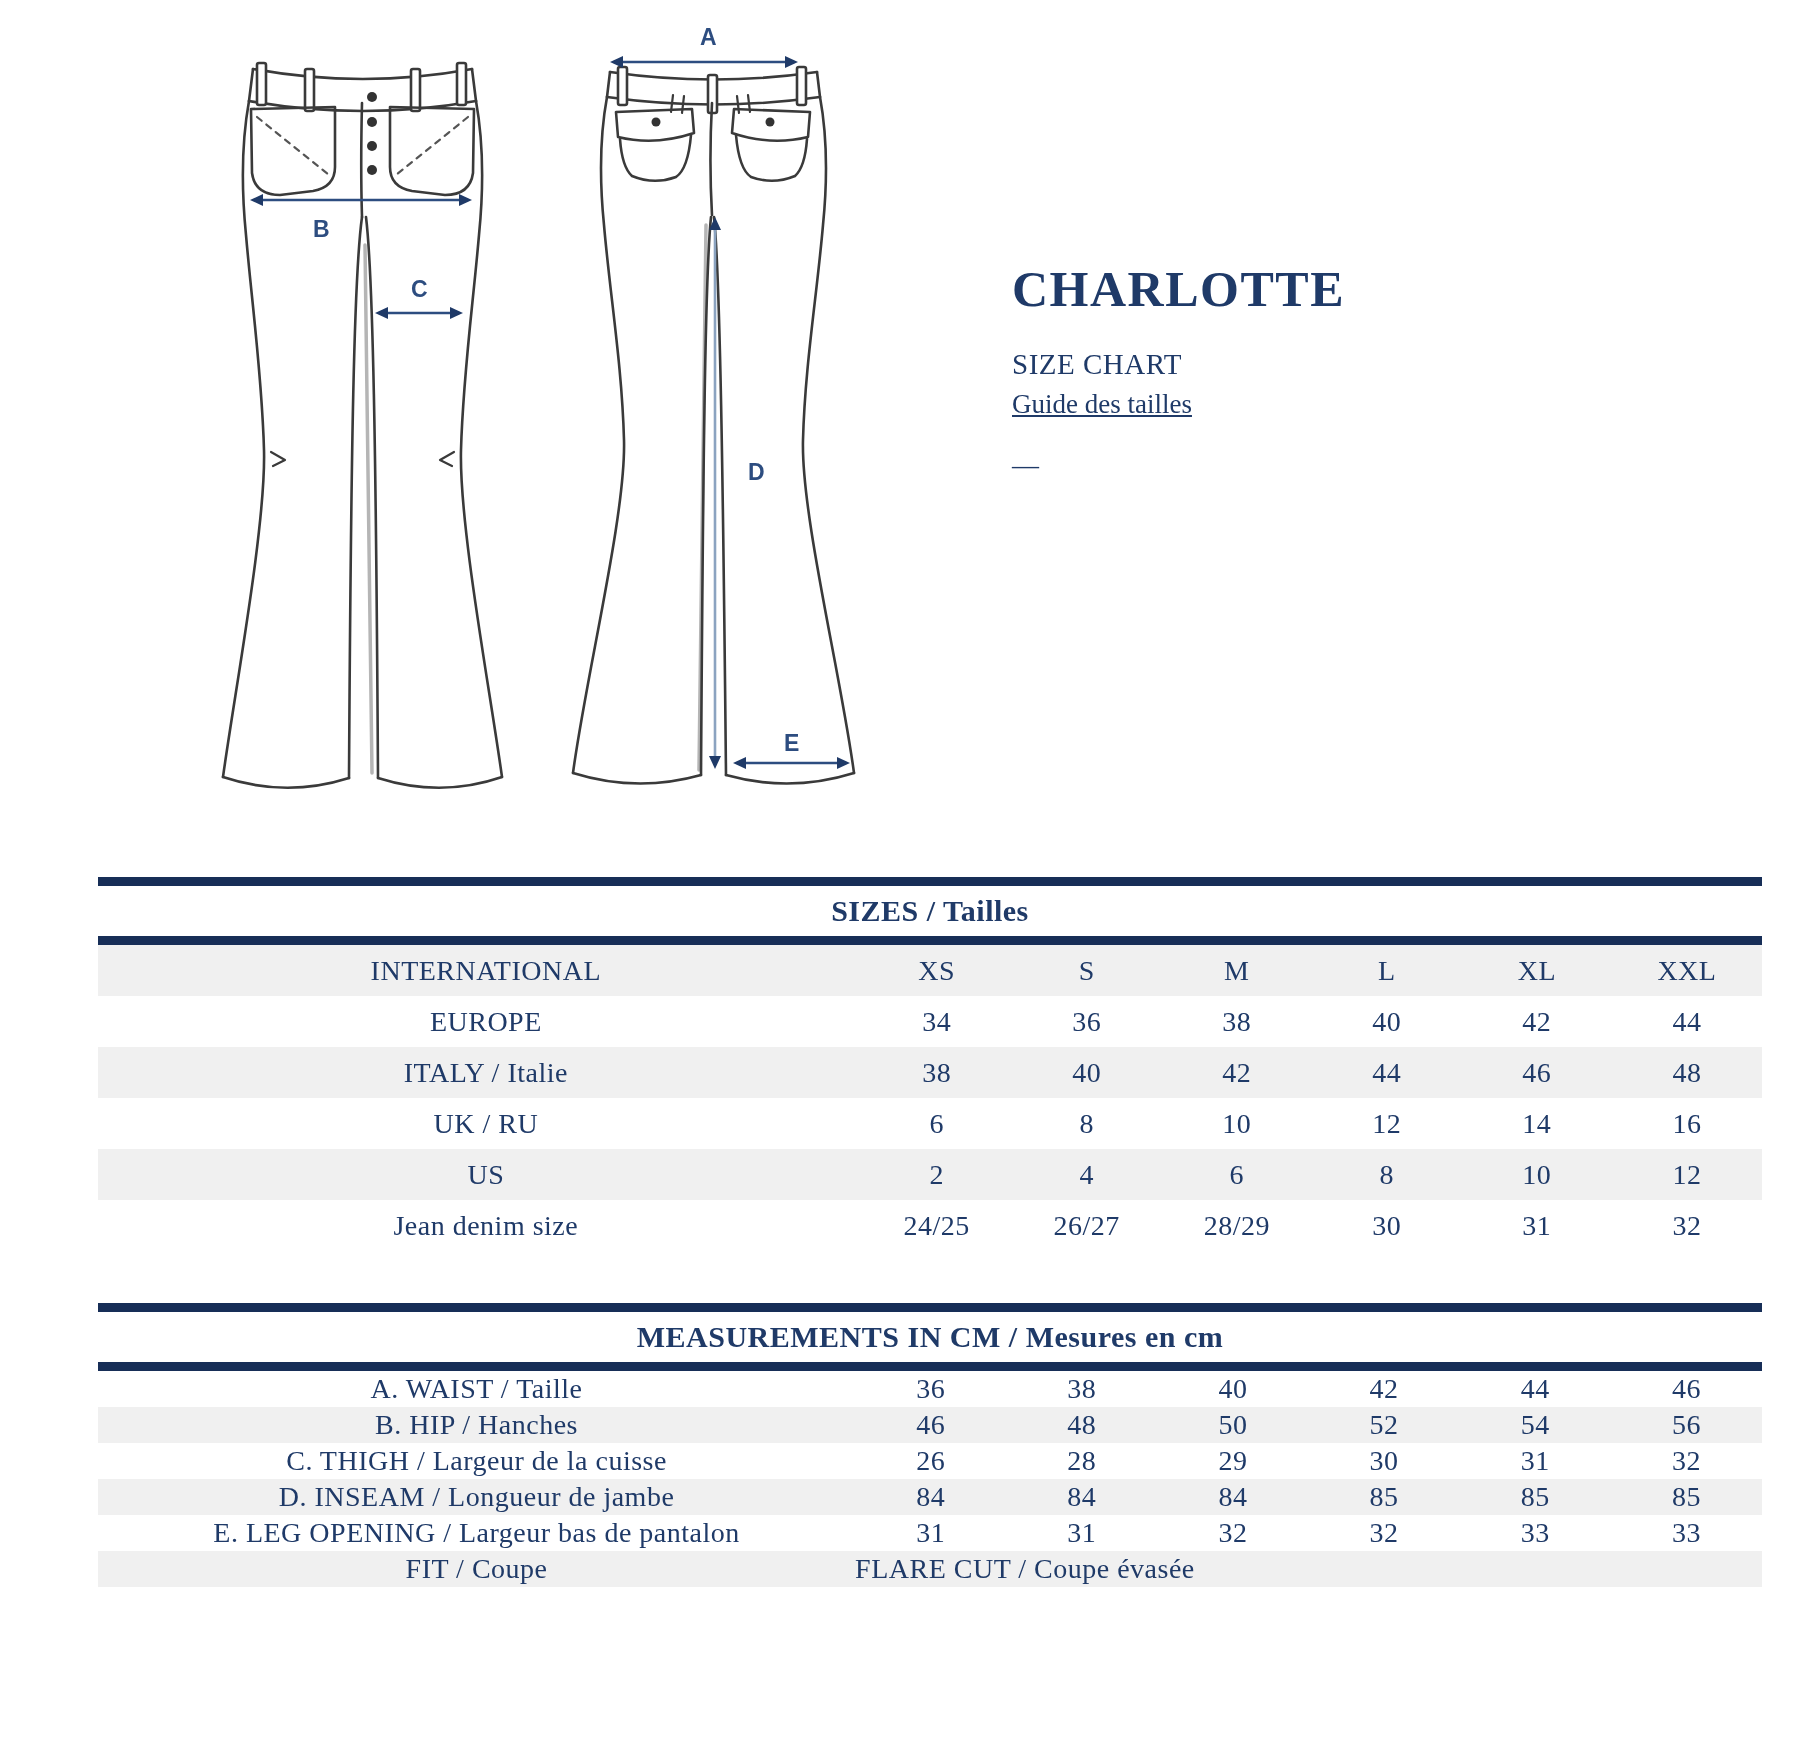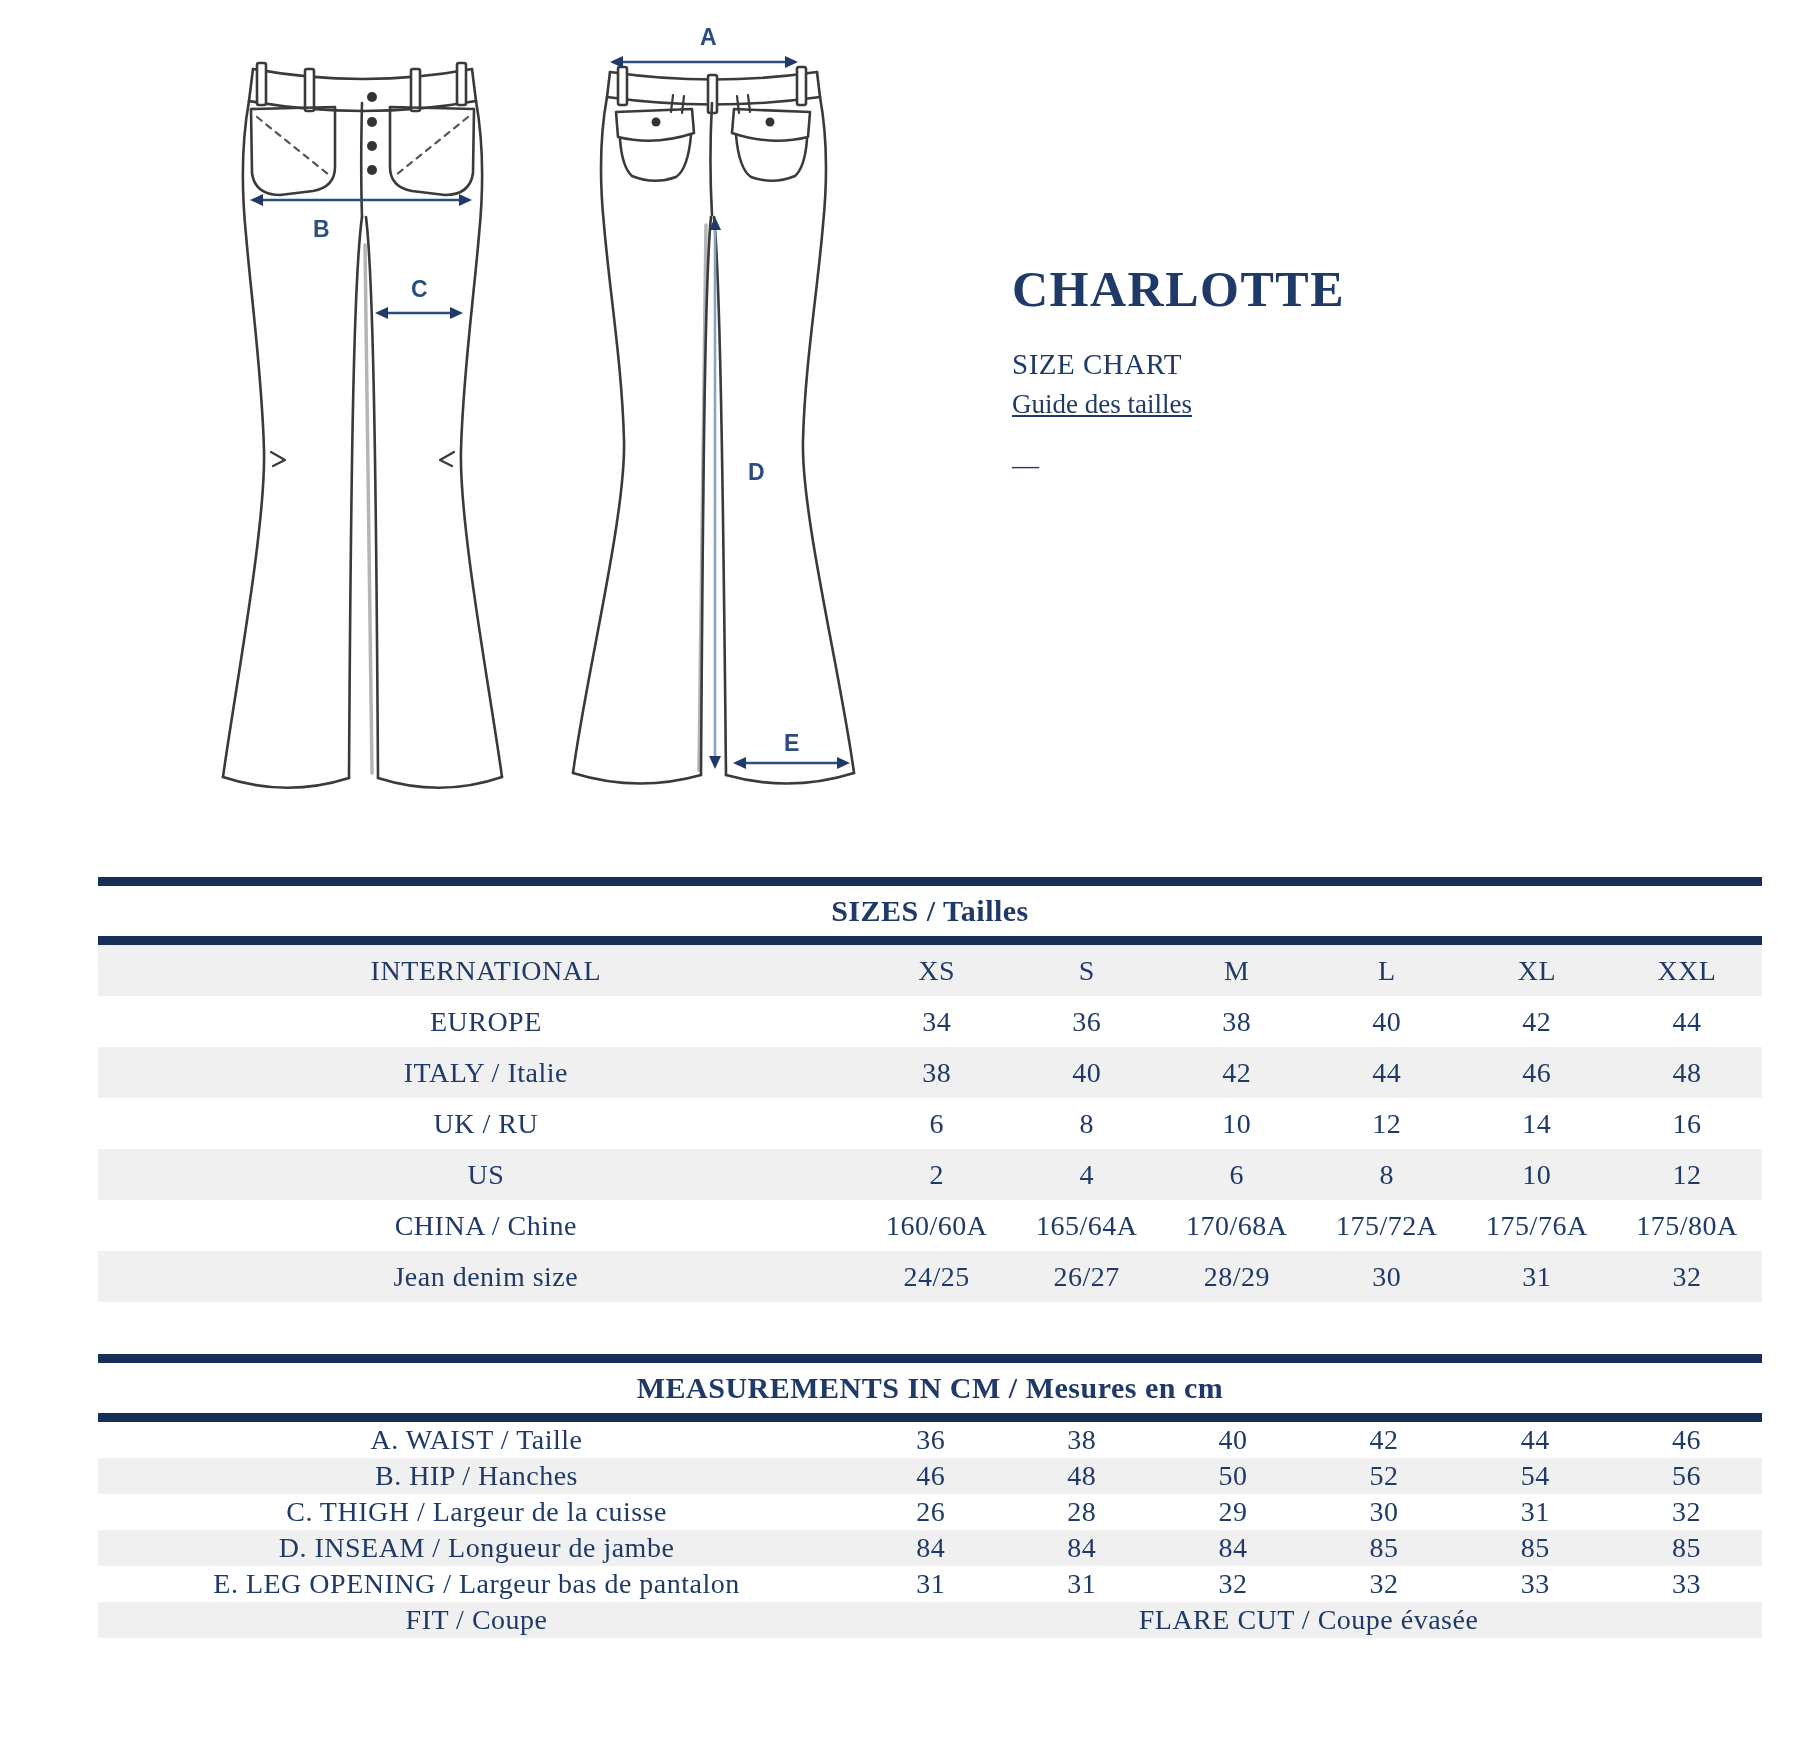--- a/index.html
+++ b/index.html
@@ -17,21 +17,21 @@
   .rule{height:9px;background:#172e57;}
   .t-head{height:50px;display:flex;align-items:center;justify-content:center;
           font-weight:bold;font-size:30px;letter-spacing:0.5px;}
   .t-row{display:flex;align-items:center;font-size:28px;letter-spacing:0.5px;}
   .tbl-s .t-row{height:51px;padding-left:12px;}
   .tbl-m .t-row{height:36px;}
   .tbl-s .t-row:nth-child(odd){background:#f0f0f0;}
   .tbl-m .t-row:nth-child(even){background:#f0f0f0;}
   .lbl{width:45.5%;text-align:center;}
   .val{width:9.0833%;text-align:center;}
-  .fitval{width:54.5%;text-align:center;}
+  .fitval{width:54.5%;text-align:left;}
   .spacer{height:52px;}
   svg text{font-family:"Liberation Sans", "DejaVu Sans", sans-serif;font-weight:bold;font-size:23px;fill:#2d4d80;}
 </style>
 </head>
 <body>
 
 <div class="canvas">
 
   <svg class="sketch front" width="315" height="760" viewBox="0 0 315 760" xmlns="http://www.w3.org/2000/svg">
     <g stroke="#3a3a3a" stroke-width="2.6" fill="none" stroke-linecap="round" stroke-linejoin="round">
@@ -208,29 +208,20 @@
       <div class="t-row">
         <div class="lbl">US</div>
         <div class="val">2</div>
         <div class="val">4</div>
         <div class="val">6</div>
         <div class="val">8</div>
         <div class="val">10</div>
         <div class="val">12</div>
       </div>
       <div class="t-row">
-        <div class="lbl">CHINA / Chine</div>
-        <div class="val">160/60A</div>
-        <div class="val">165/64A</div>
-        <div class="val">170/68A</div>
-        <div class="val">175/72A</div>
-        <div class="val">175/76A</div>
-        <div class="val">175/80A</div>
-      </div>
-      <div class="t-row">
         <div class="lbl">Jean denim size</div>
         <div class="val">24/25</div>
         <div class="val">26/27</div>
         <div class="val">28/29</div>
         <div class="val">30</div>
         <div class="val">31</div>
         <div class="val">32</div>
       </div>
     </div>
 

